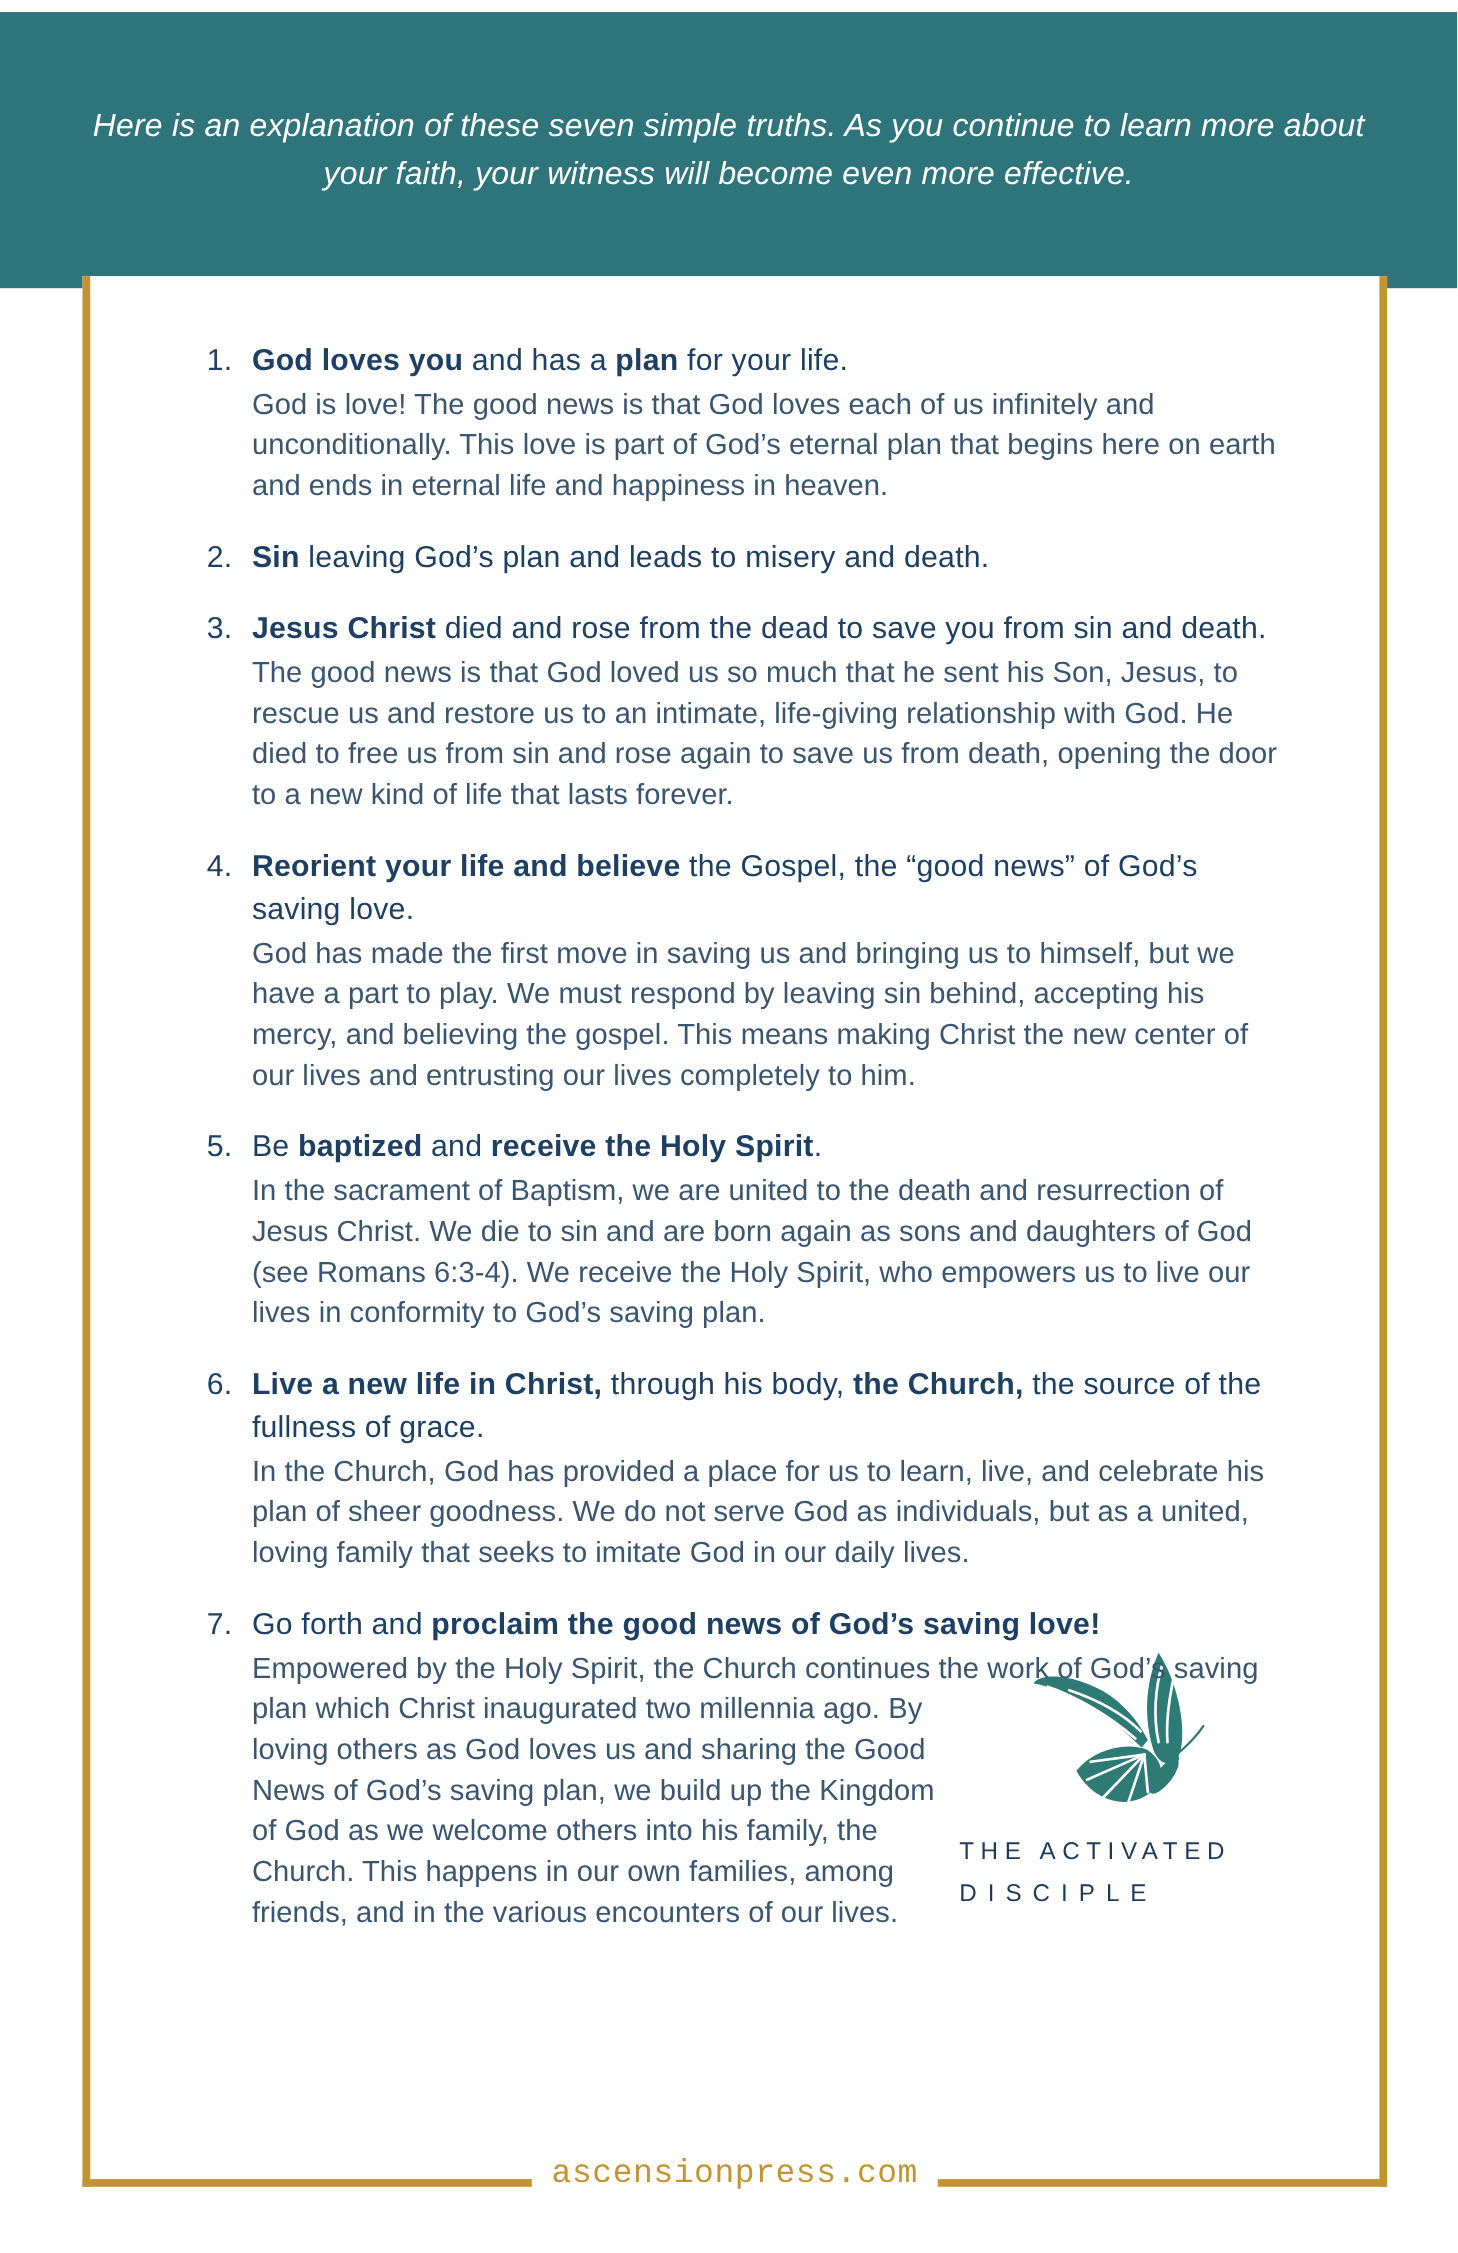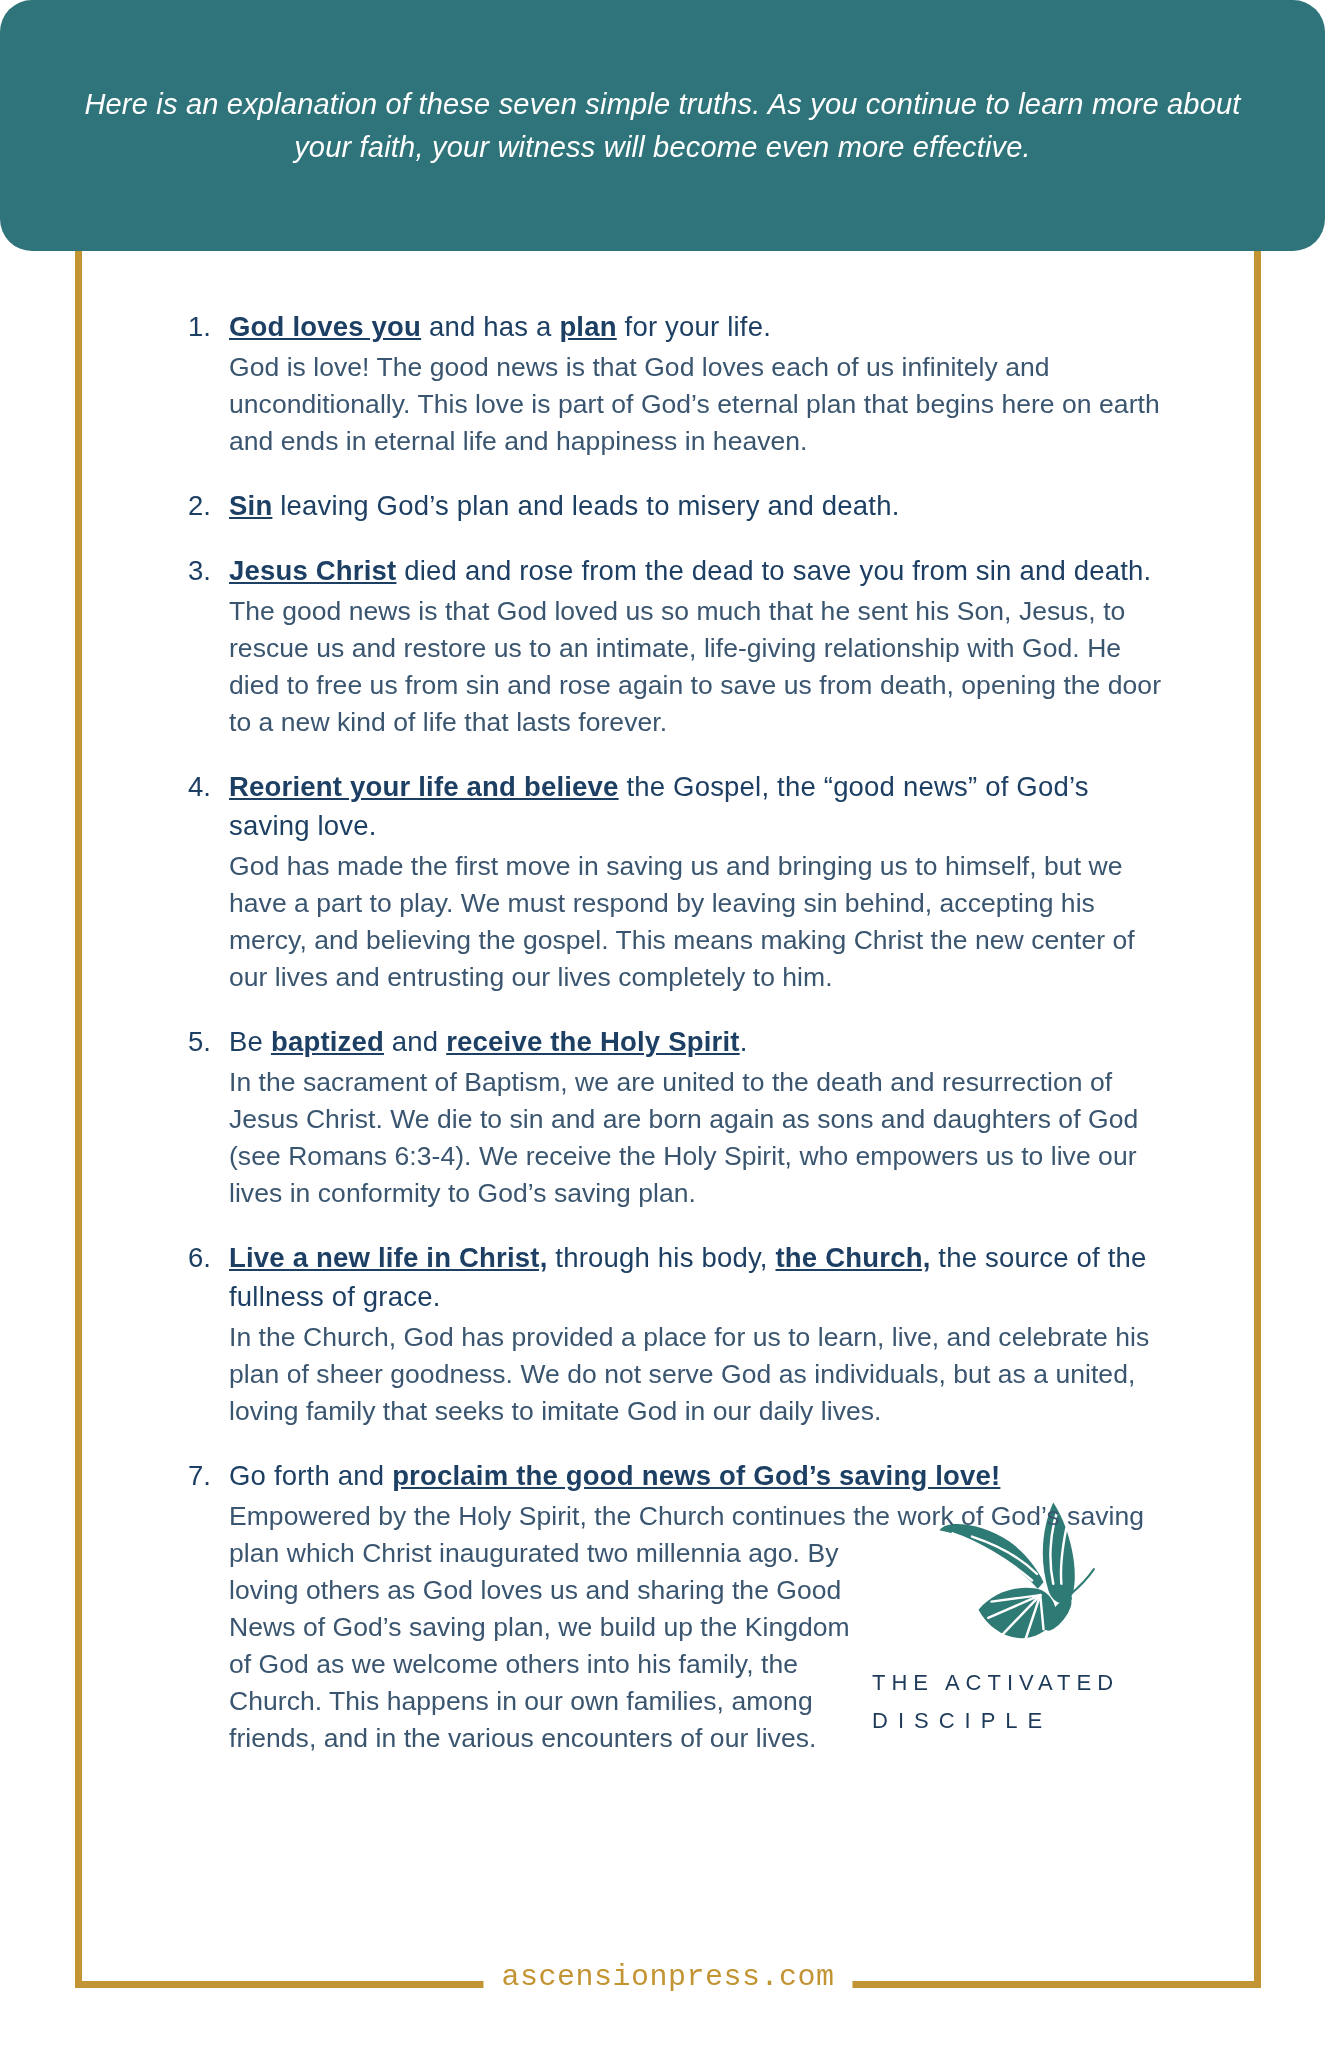--- a/index.html
+++ b/index.html
@@ -11,22 +11,22 @@
     --wordmark-navy:#1D3A58;
     --bg:#FFFFFF;
   }
   html,body{margin:0;padding:0;background:#fff;}
   .page{
     position:relative;width:1325px;height:2048px;background:var(--bg);
     font-family:"Liberation Sans",sans-serif;overflow:hidden;
   }
   
   .header-band{
-    position:absolute;top:0;left:0;width:100%;height:251px;
-    background:var(--teal);display:flex;align-items:center;justify-content:center;border-radius:32px;
+    position:absolute;top:11px;left:0;width:100%;height:251px;
+    background:var(--teal);display:flex;align-items:center;justify-content:center;
   }
   .header-text{
     color:#fff;font-style:italic;font-weight:400;
     font-size:29px;line-height:43px;letter-spacing:.2px;
     text-align:center;max-width:1180px;padding:0 40px;
   }
   
   .content-box{
     position:absolute;top:251px;left:75px;width:1186px;height:1737px;
     box-sizing:border-box;
@@ -39,21 +39,21 @@
   .item{display:flex;margin-bottom:26px;}
   .num{
     flex:0 0 38px;text-align:right;margin-right:18px;
     font-size:27.5px;line-height:39px;color:var(--heading-navy);font-weight:400;
   }
   .item-text{flex:1;min-width:0;}
   .item-heading{
     font-size:27.5px;line-height:39px;color:var(--heading-navy);
     font-weight:400;letter-spacing:.2px;
   }
-  .item-heading .b{font-weight:700;text-decoration:underline;}
+  .item-heading .b{font-weight:700;}
   .item-body{
     font-size:26.5px;line-height:37px;color:var(--body-navy);
     font-weight:400;margin-top:3px;letter-spacing:.05px;
   }
   
   .logo-float{
     float:right;width:290px;height:278px;margin-left:14px;
     shape-outside:inset(37px 0 0 0);
   }
   .logo-inner{margin-top:40px;text-align:center;}

